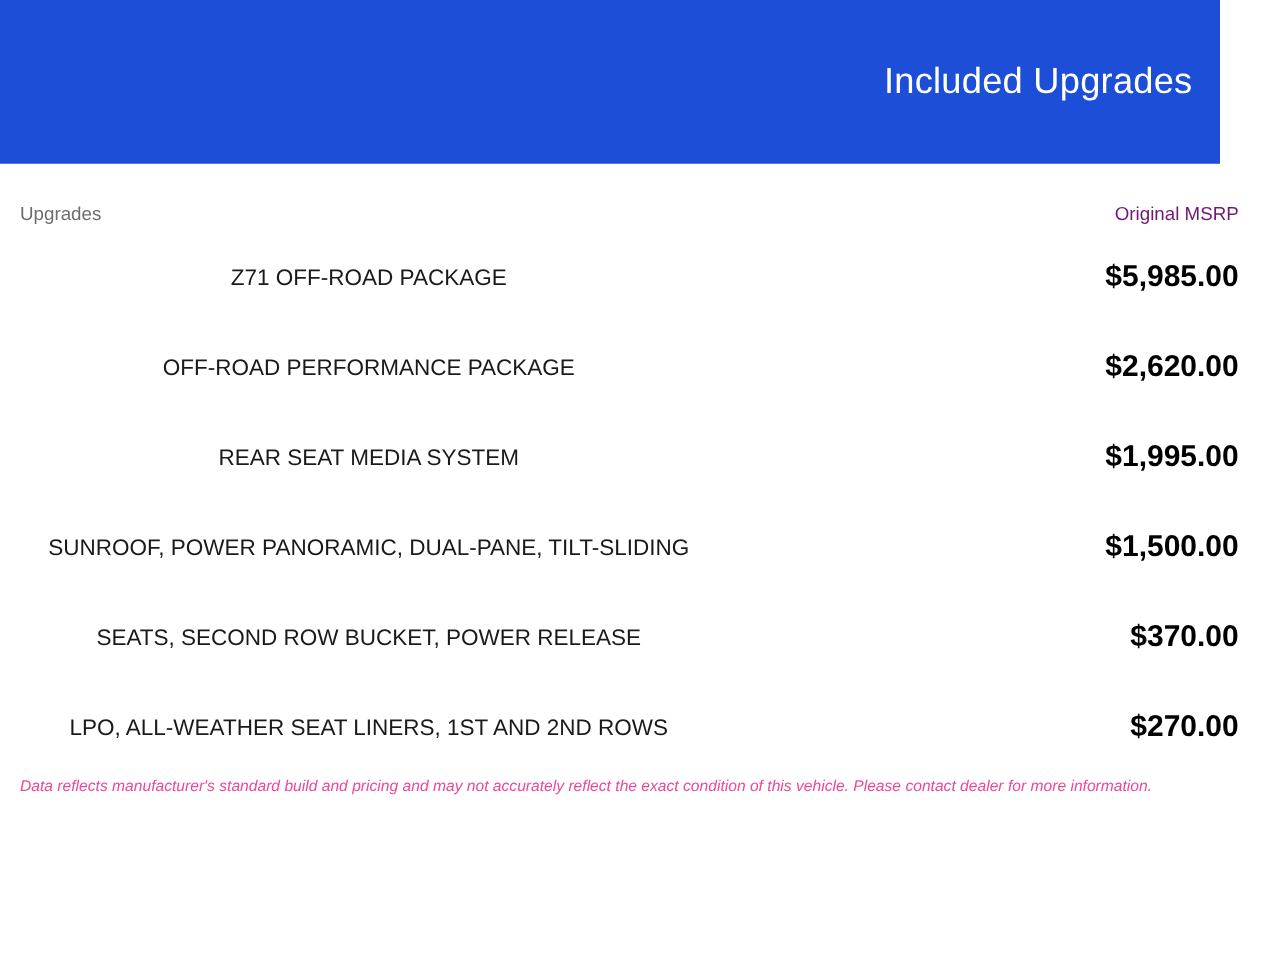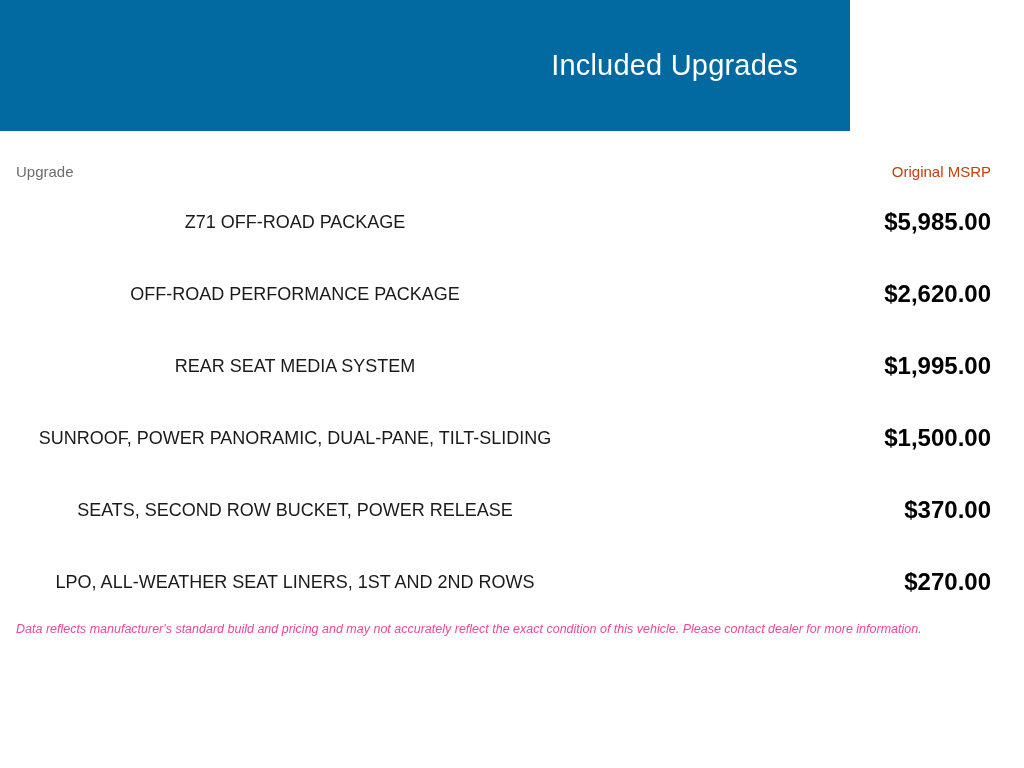--- a/index.html
+++ b/index.html
@@ -5,27 +5,27 @@
   * { box-sizing: border-box; }
   html, body {
     margin: 0;
     padding: 0;
     width: 1024px;
     height: 768px;
     background: #ffffff;
     font-family: "Liberation Sans", sans-serif;
   }
   .banner {
-    width: 850px;
+    width: 976px;
     height: 131px;
-    background: #0369a1;
+    background: #1d4ed8;
     display: flex;
     align-items: center;
     justify-content: flex-end;
-    padding-right: 52px;
+    padding-right: 22px;
   }
   .banner-title {
     color: #ffffff;
     font-size: 29px;
     font-weight: 400;
     letter-spacing: 0.2px;
   }
   .content {
     padding: 0 33px 0 16px;
   }
@@ -36,21 +36,21 @@
   th.col-upgrade {
     text-align: left;
     font-weight: 400;
     color: #6d6d6d;
     font-size: 15px;
     padding: 32px 0 6px 0;
   }
   th.col-msrp {
     text-align: right;
     font-weight: 400;
-    color: #c2410c;
+    color: #701a75;
     font-size: 15px;
     padding: 32px 0 6px 0;
   }
   td.cell-upgrade {
     width: 558px;
     max-width: 558px;
     font-size: 18px;
     line-height: 23px;
     color: #1a1a1a;
     padding: 24px 0;
@@ -79,21 +79,21 @@
 <body>
 
 <div class="banner">
   <div class="banner-title">Included Upgrades</div>
 </div>
 
 <div class="content">
   <table class="upgrades">
     <thead>
       <tr>
-        <th class="col-upgrade">Upgrade</th>
+        <th class="col-upgrade">Upgrades</th>
         <th class="col-msrp">Original MSRP</th>
       </tr>
     </thead>
     <tbody id="rows-body">
   <tr>
     <td class="cell-upgrade">Z71 OFF-ROAD PACKAGE</td>
     <td class="cell-msrp">$5,985.00</td>
   </tr>
 
   <tr>

